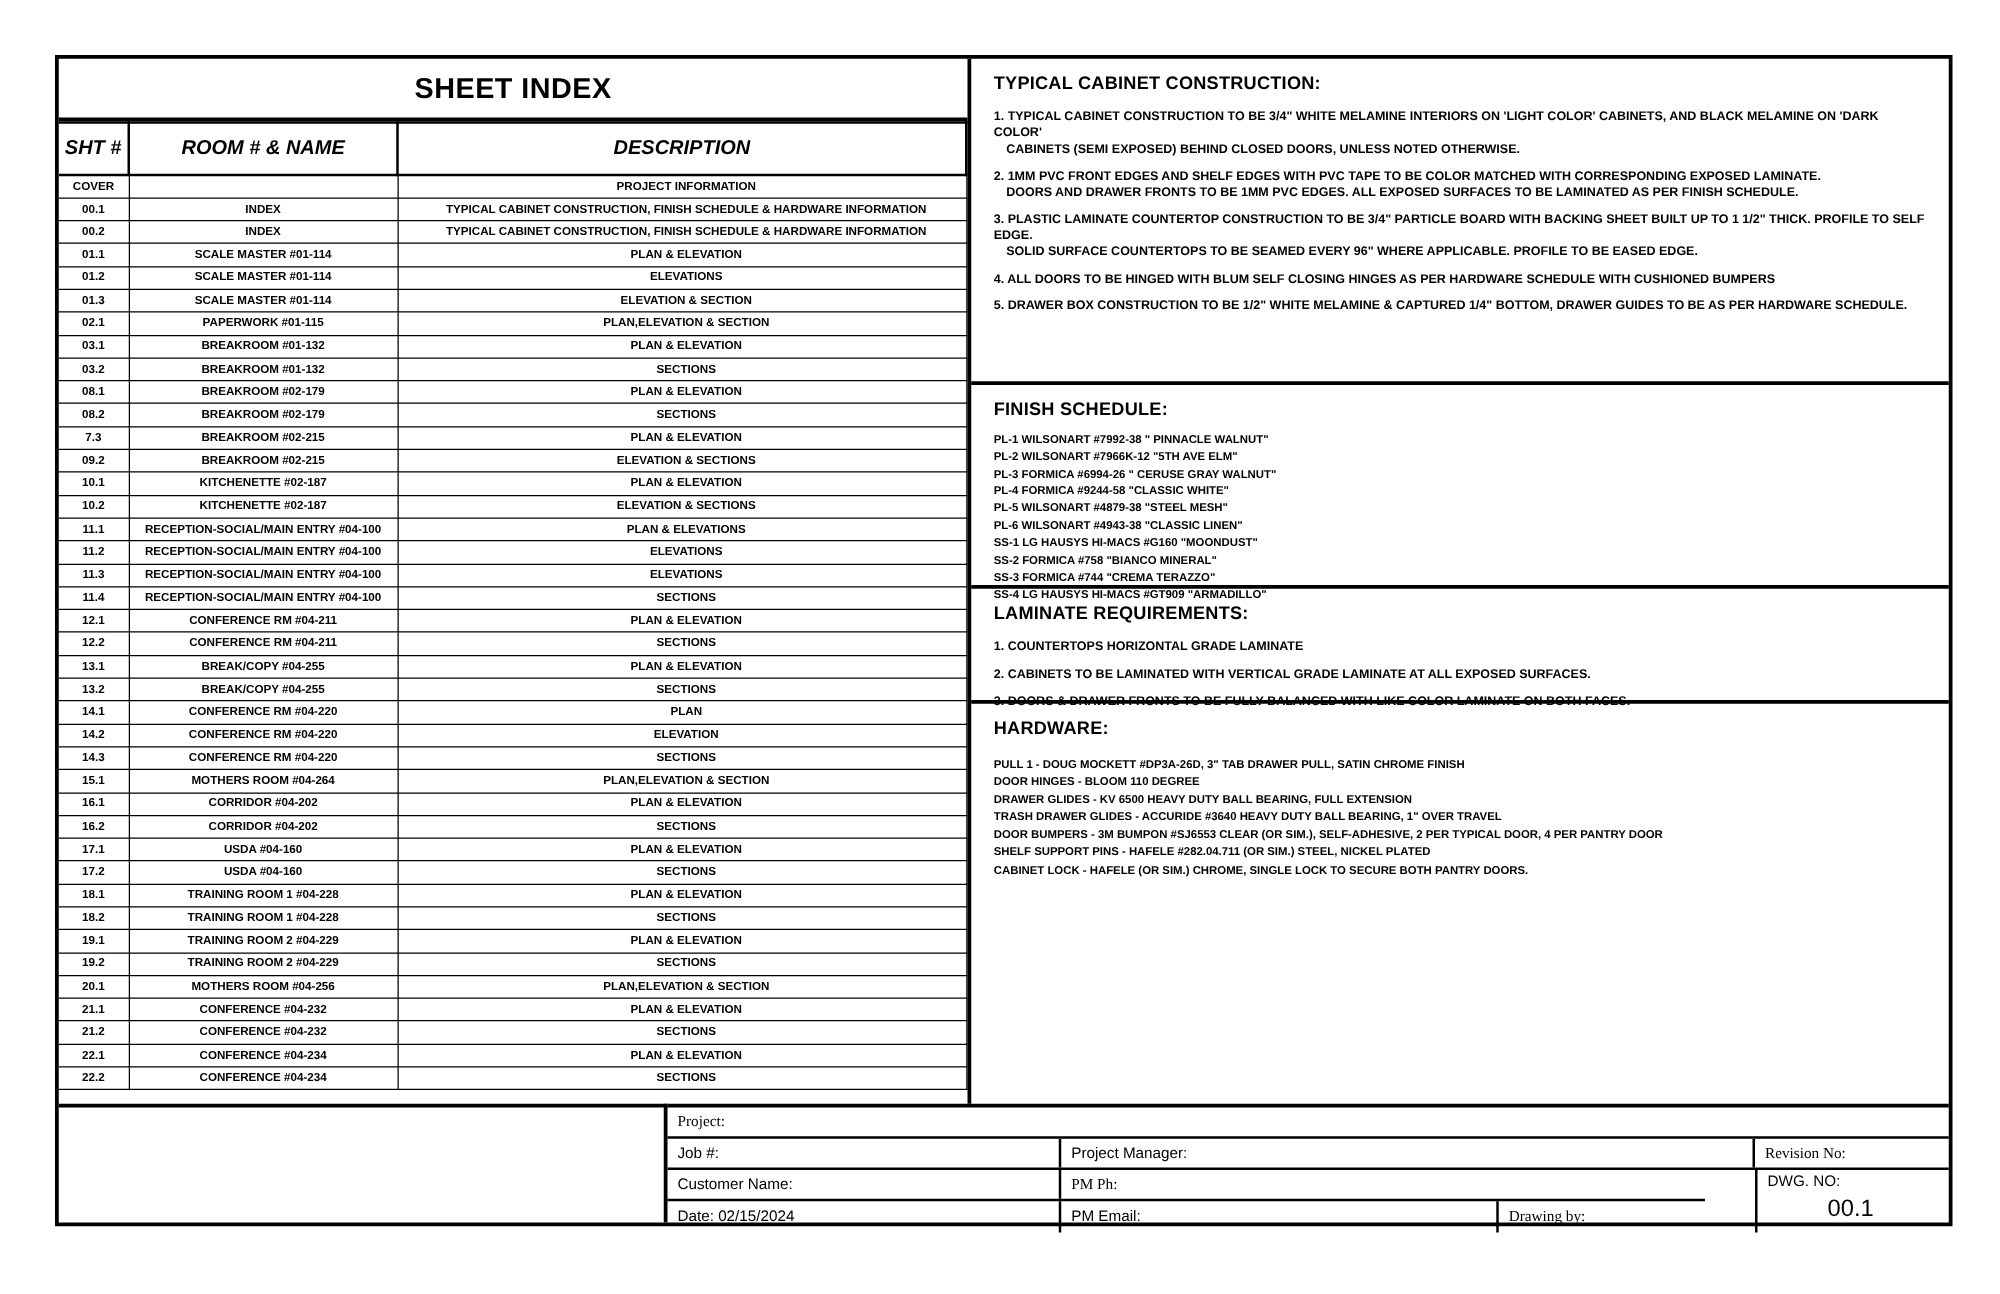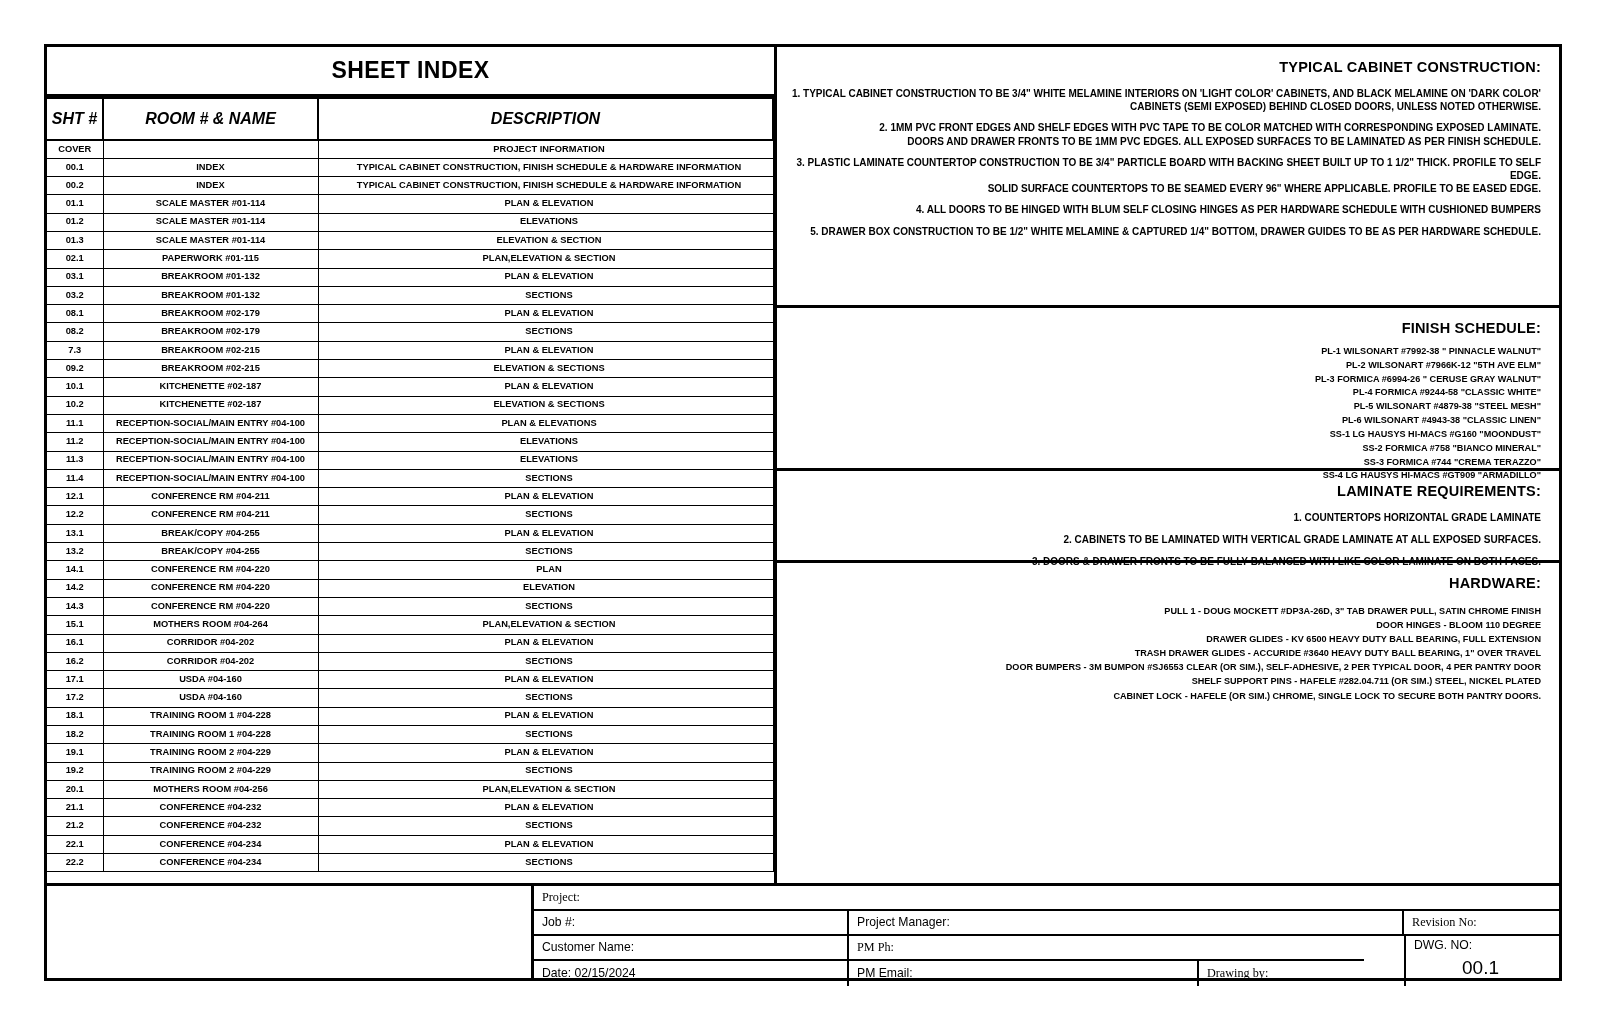--- a/index.html
+++ b/index.html
@@ -79,21 +79,21 @@
   
   table.idx tr > *:first-child { border-left: 0; }
 
   
   #notes-col {
     position: absolute;
     left: 730px; top: 0;
     right: 0;
     height: 836px;
   }
-  .panel { border-bottom: 3px solid #000; padding: 12px 18px 10px 2px; text-align: right; }
+  .panel { border-bottom: 3px solid #000; padding: 12px 18px 10px 18px; }
   .panel:last-child { border-bottom: 0; }
   .panel h2 {
     margin: 0 0 12px 0;
     font-size: 14.5px;
     font-weight: bold;
     letter-spacing: .2px;
   }
   .note {
     font-size: 10px;
     font-weight: bold;

